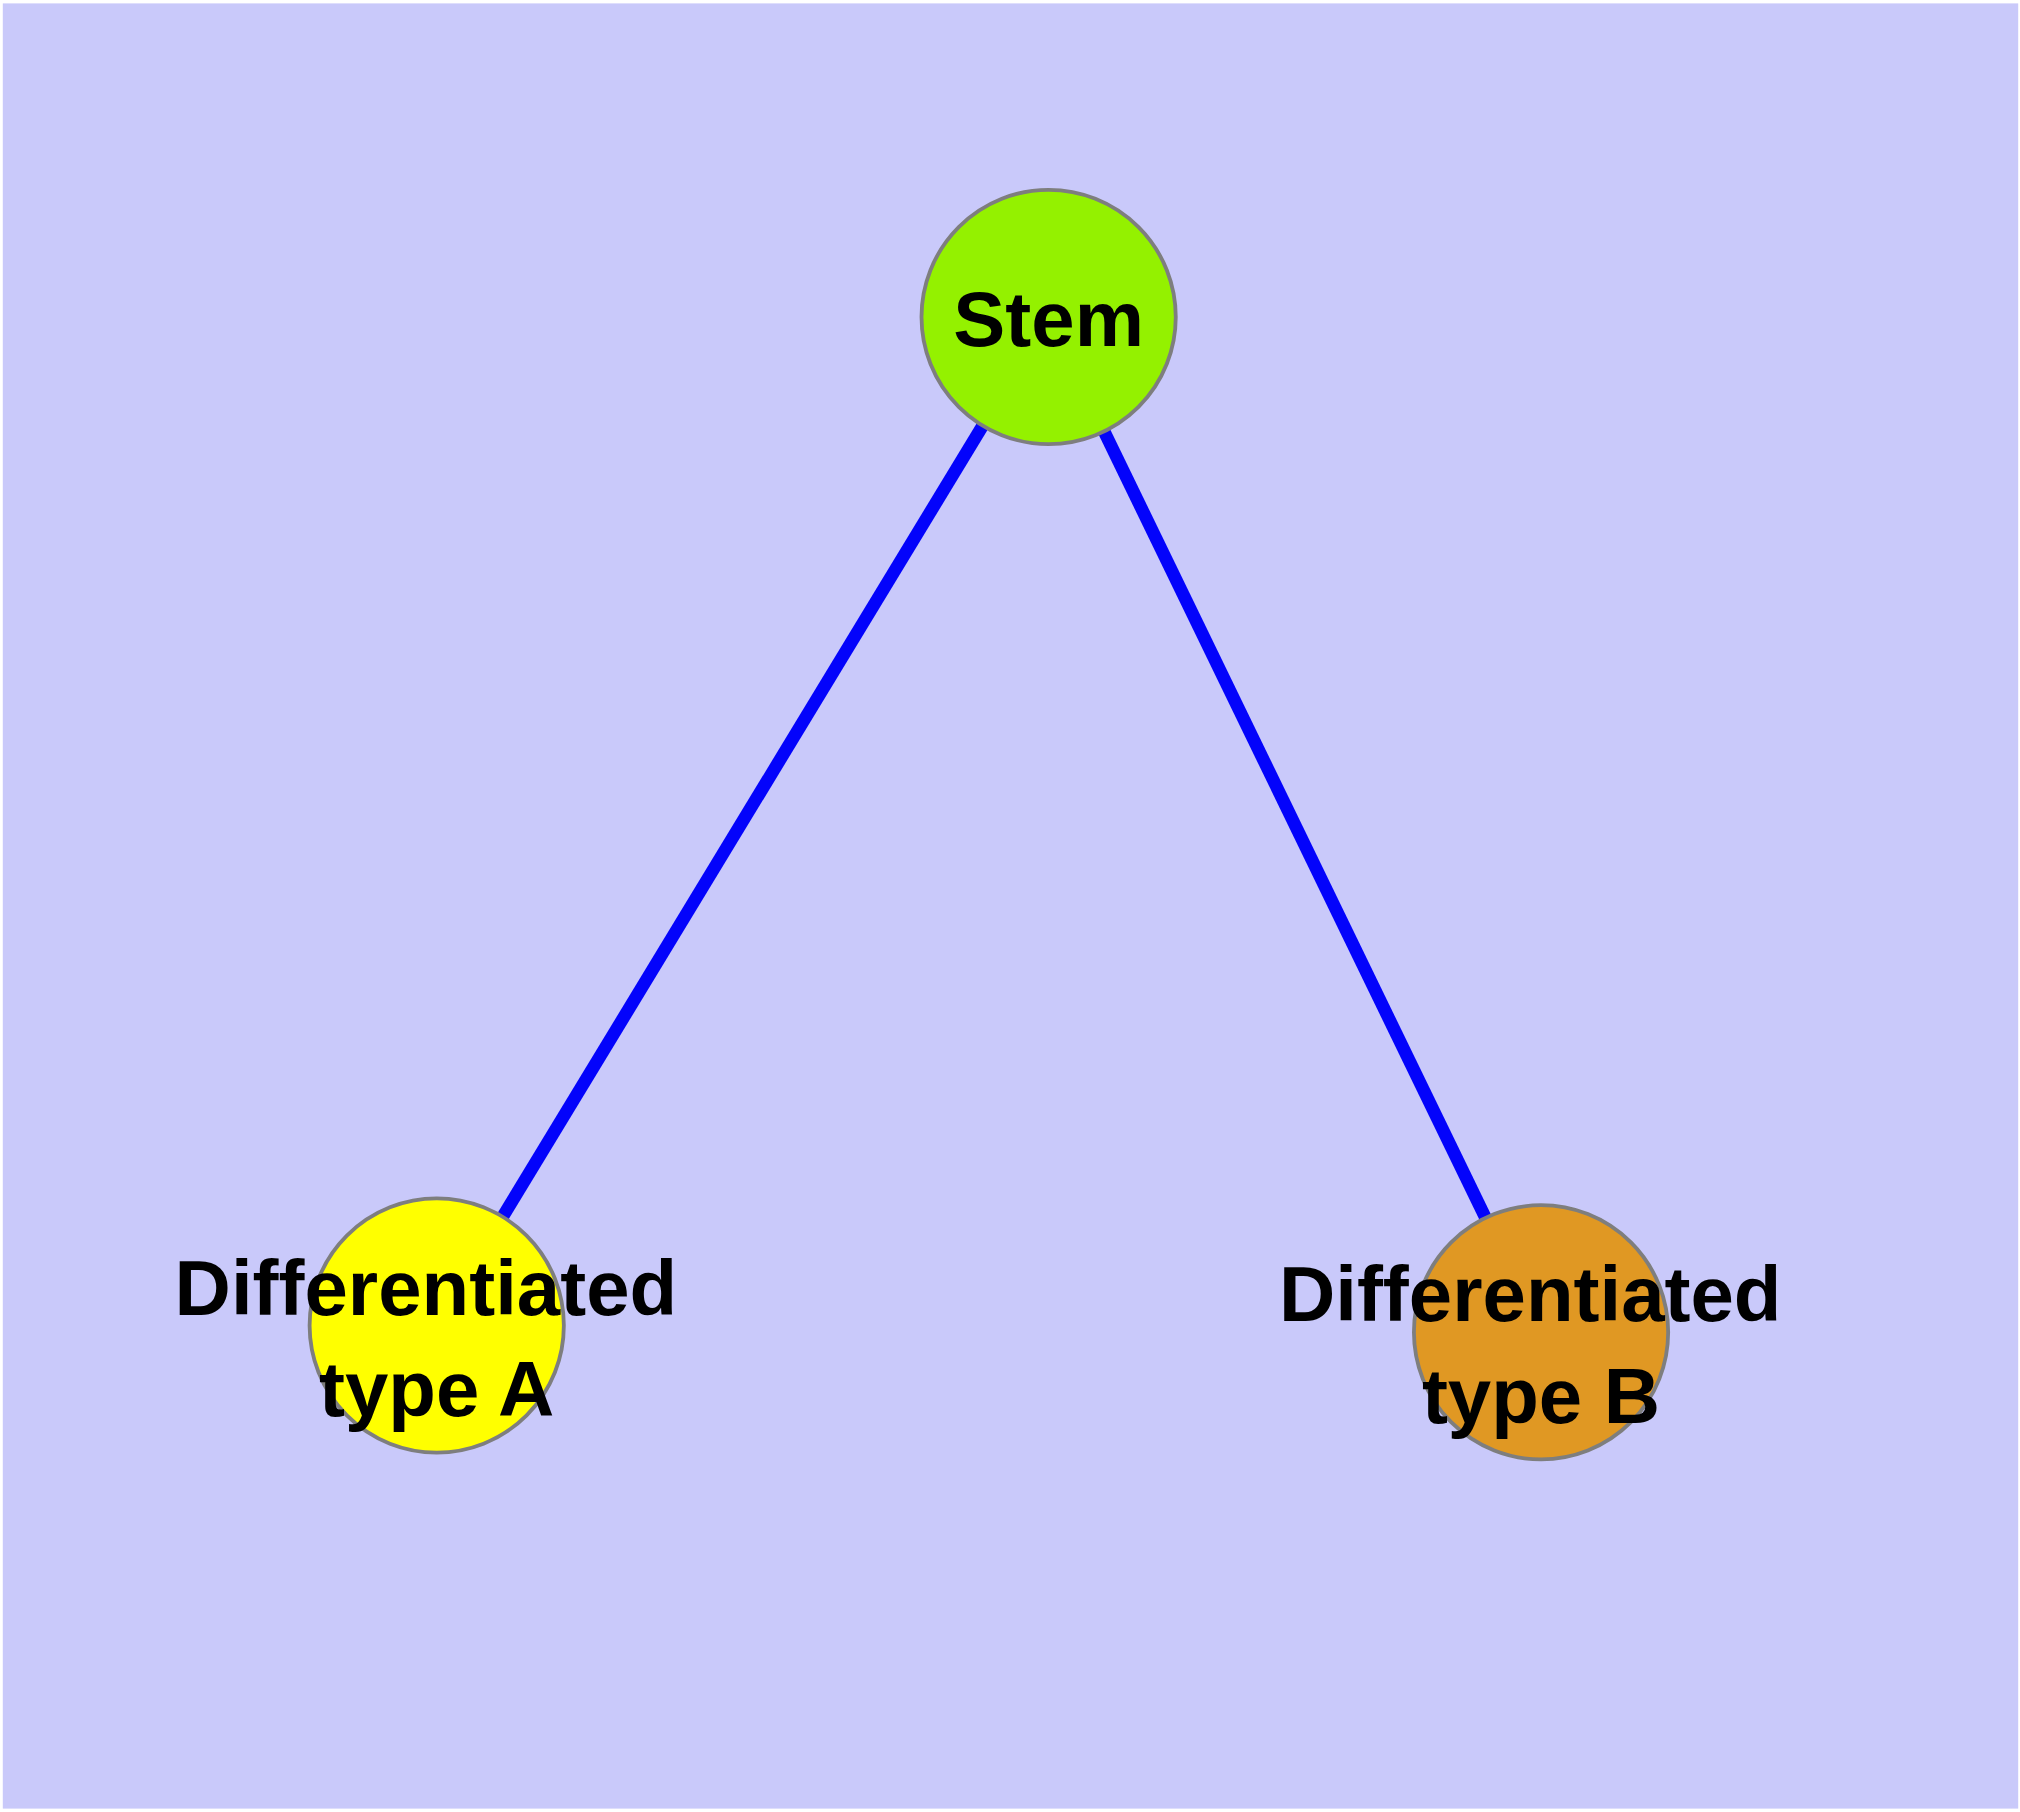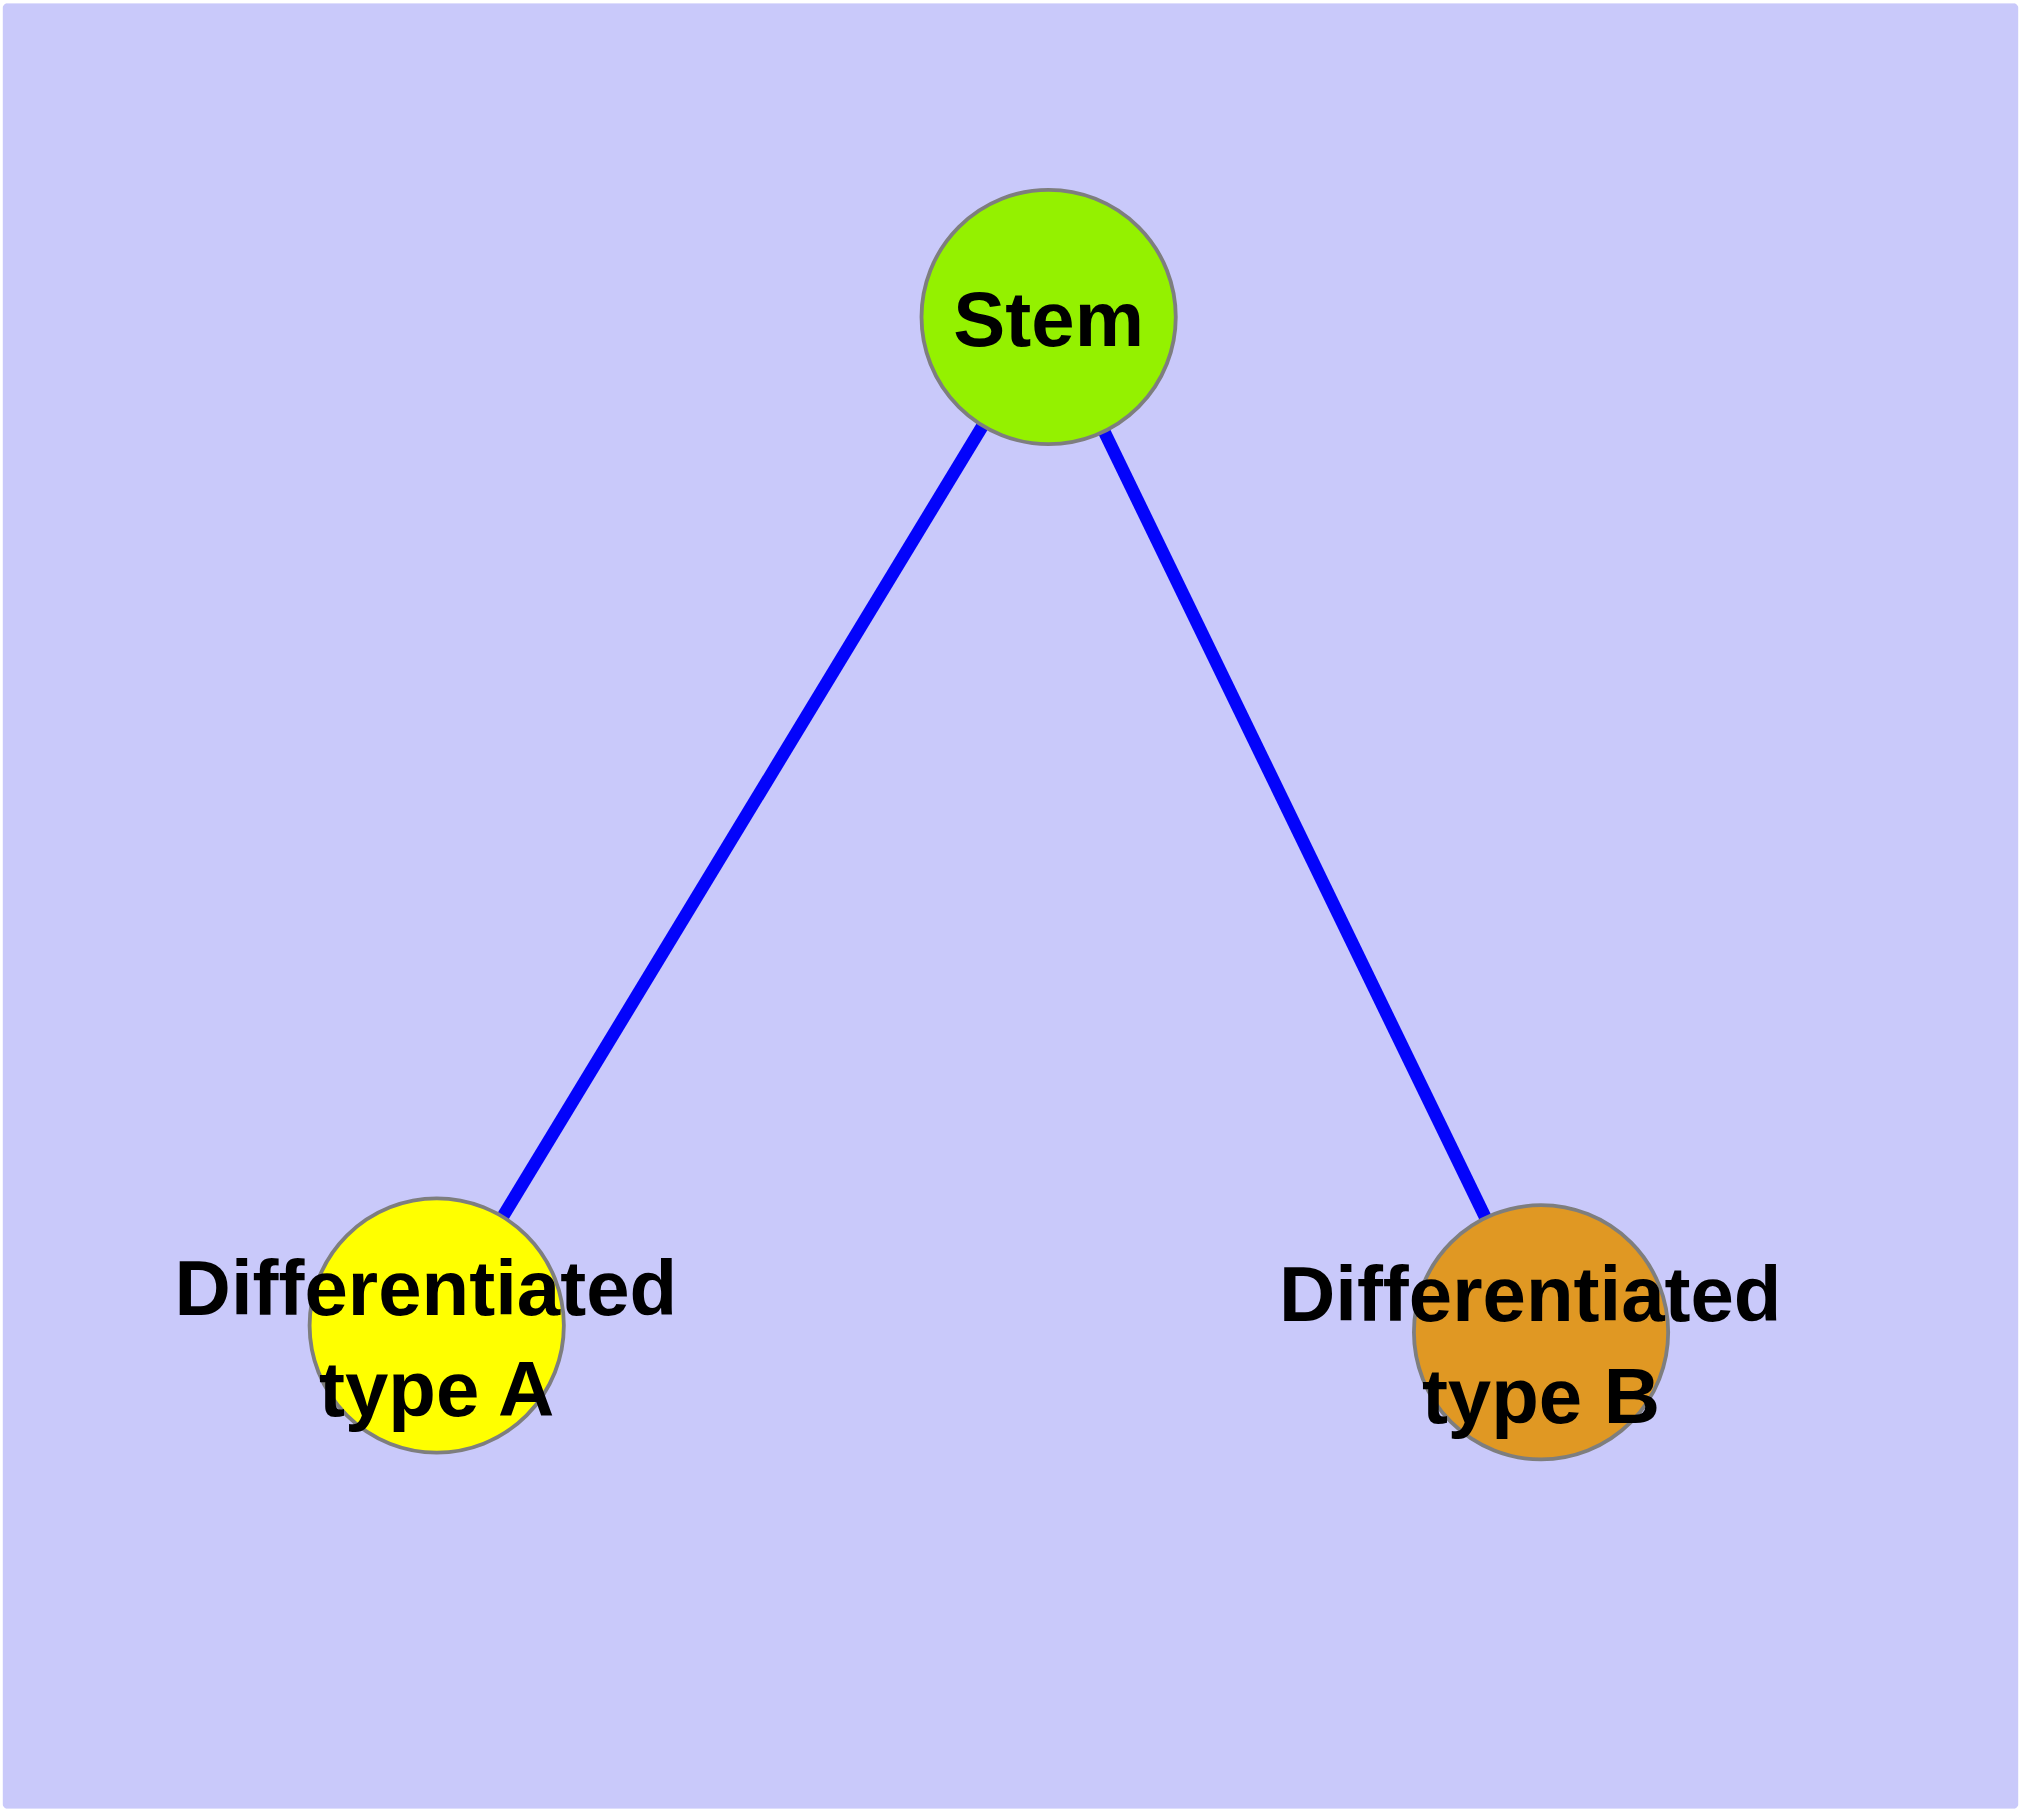--- a/index.html
+++ b/index.html
@@ -6,21 +6,20 @@
     margin: 0;
     padding: 0;
     background: #ffffff;
   }
   #stage {
     position: relative;
     width: 2021px;
     height: 1812px;
     background: #ffffff;
     overflow: hidden;
-    border-radius: 15px;
   }
   svg {
     display: block;
   }
   .node-label {
     font-family: "Liberation Sans", sans-serif;
     font-weight: 700;
     font-size: 92px;
   }
 </style>

